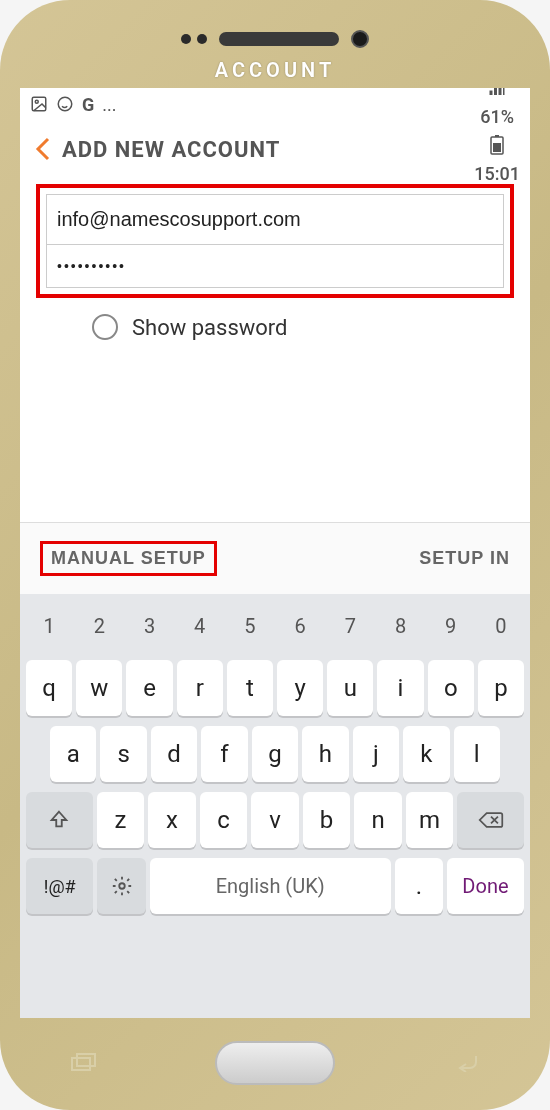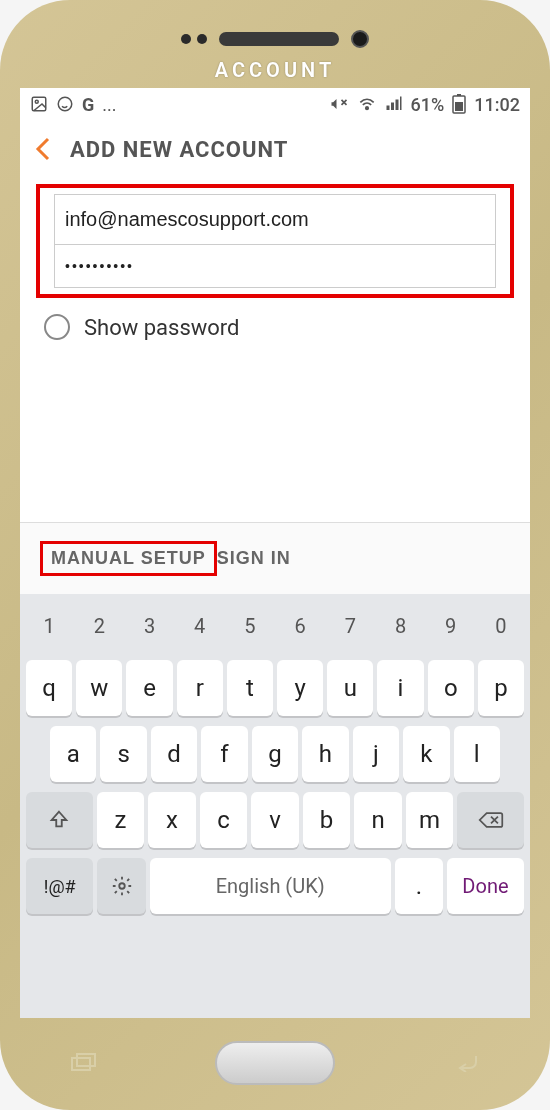--- a/index.html
+++ b/index.html
@@ -64,67 +64,68 @@
 
   
   .statusbar {
     height: 32px;
     display:flex; align-items:center; justify-content:space-between;
     padding: 0 10px;
     font-size:18px; color:#555;
     background:#fff;
   }
   .sb-left, .sb-right { display:flex; align-items:center; gap:8px; }
-  .sb-right { font-weight:500; }
+  .sb-right { font-weight:500;flex-direction:column; }
 
   
   .header {
-    display:flex; align-items:center; gap:18px;
+    display:flex; align-items:center; gap:10px;
     padding: 16px 27px 22px 14px;
   }
   .back-chev { color:#f07b2e; font-size:28px; font-weight:300; }
   .title { font-size:22px; font-weight:700; letter-spacing:1px; color:#555; }
 
   
   .highlight-box {
     border: 4px solid #e40000;
     margin: 0 16px;
-    padding: 6px 8px;
+    padding: 6px 0;
   }
   .input-stack {
     border:1px solid #ccc;
     margin: 0 6px;
   }
   .field {
     width:100%;
     border:none;
     padding: 13px 10px;
     font-size:20px;
     color:#222;
     outline:none;
   }
   .field + .field { border-top:1px solid #ccc; }
   .pwmask { letter-spacing:2px; font-size:14px; }
 
   .show-pw {
     display:flex; align-items:center; gap:14px;
     padding: 16px 24px;
+    margin-left: 48px;
   }
   .radio-circ {
     width:26px; height:26px; border:2px solid #888; border-radius:50%;
   }
   .show-pw-label { font-size:22px; color:#333; }
 
   
   .action-bar {
     position:absolute;
     left:0; right:0;
     bottom: 424px;
     border-top:1px solid #ddd;
-    display:flex; align-items:center;
+    display:flex; justify-content:space-between; align-items:center;
     padding: 18px 20px;
     background:#fafafa;
   }
   .action-btn {
     font-size:18px; font-weight:700; color:#666; letter-spacing:1px;
     background:none; border:none;
   }
   .highlight-small {
     border:3px solid #e40000;
     padding: 4px 8px;
@@ -214,21 +215,21 @@
             </svg>
         </span>
         <span>61%</span>
         <span>
           <svg width="14" height="20" viewBox="0 0 14 20" fill="#555">
               <rect x="1" y="2" width="12" height="17" rx="1" fill="none" stroke="#555" stroke-width="1.5"></rect>
               <rect x="3" y="8" width="8" height="9" fill="#555"></rect>
               <rect x="5" y="0" width="4" height="2" fill="#555"></rect>
             </svg>
         </span>
-        <span>11:02</span>
+        <span>15:01</span>
       </div>
     </div>
 
     <div class="header">
       <span class="back-chev">
         <svg width="18" height="26" viewBox="0 0 18 26" fill="none" stroke="#f07b2e" stroke-width="3">
             <path d="M14 3L4 13l10 10"></path>
           </svg>
       </span>
       <span class="title">ADD NEW ACCOUNT</span>
@@ -243,21 +244,21 @@
 
     <div class="show-pw">
       <span class="radio-circ"></span>
       <span class="show-pw-label">Show password</span>
     </div>
 
     <div class="action-bar">
       <span class="highlight-small">
         <button class="action-btn">MANUAL SETUP</button>
       </span>
-      <button class="action-btn">SIGN IN</button>
+      <button class="action-btn">SETUP IN</button>
     </div>
 
     <div class="keyboard">
       <div class="krow numbers">
         <div class="key">1</div>
         <div class="key">2</div>
         <div class="key">3</div>
         <div class="key">4</div>
         <div class="key">5</div>
         <div class="key">6</div>

